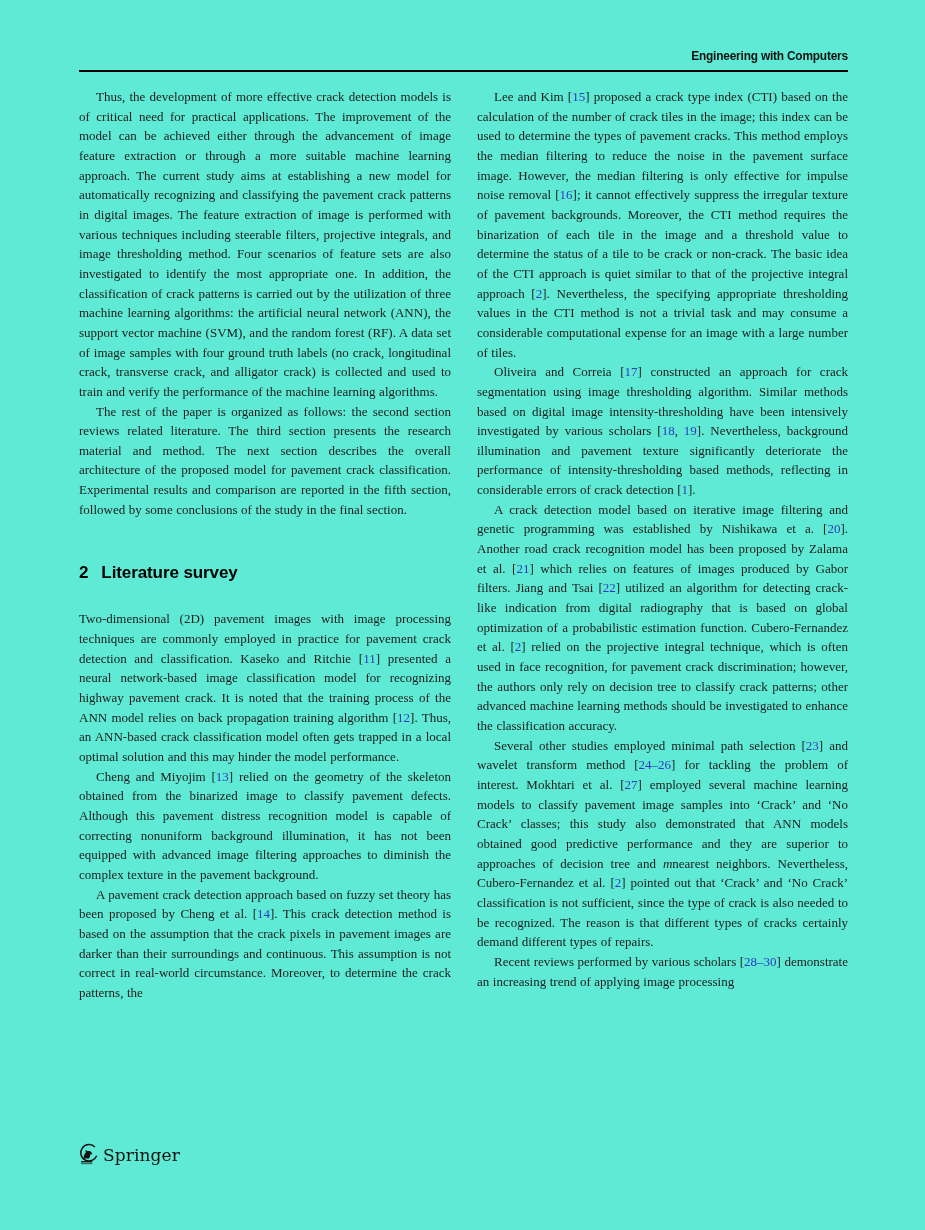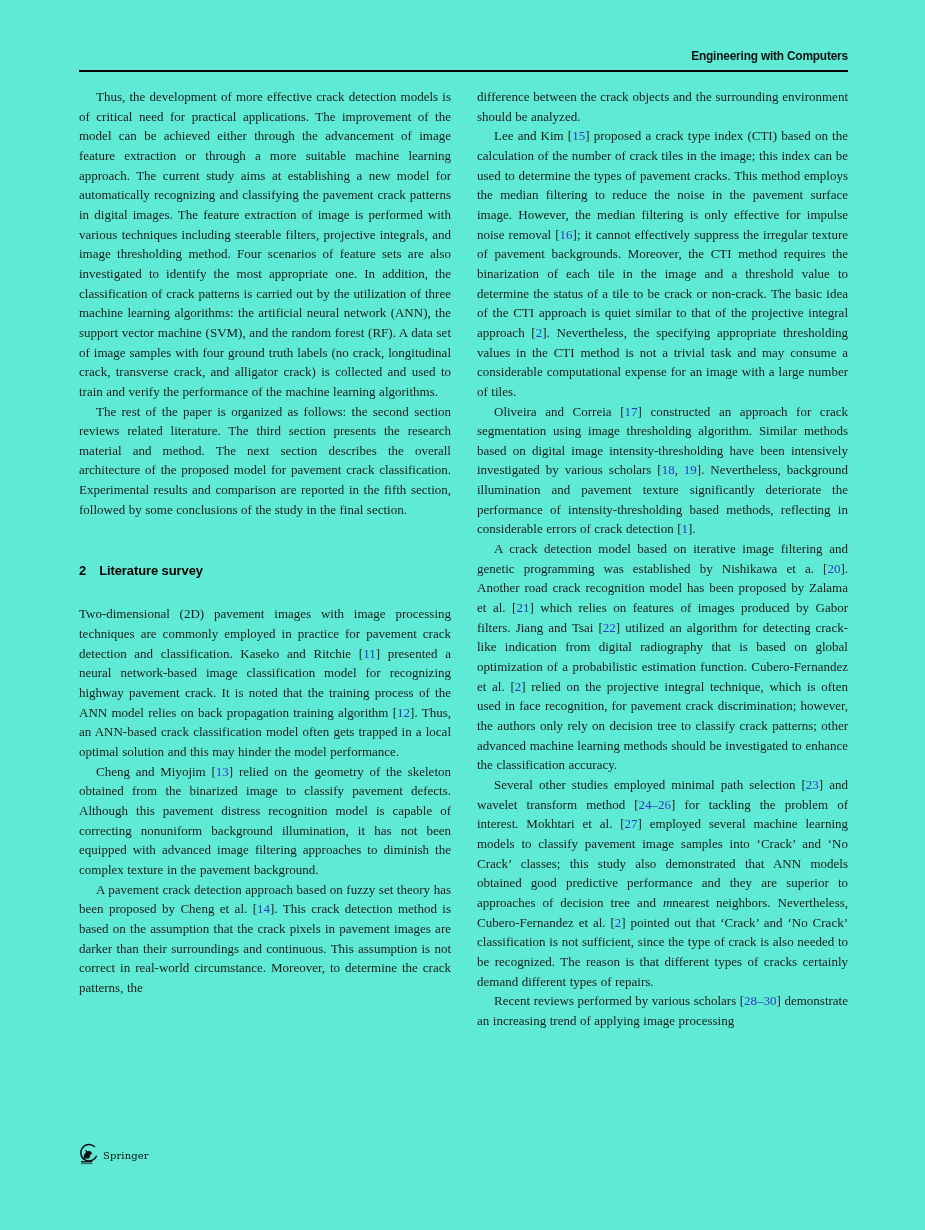--- a/index.html
+++ b/index.html
@@ -25,31 +25,31 @@
   .col p{
     margin:0;font-size:13px;line-height:19.65px;text-align:justify;
     text-indent:17px;word-spacing:0.02em;
   }
   .col p.noindent{text-indent:0;}
   .cite{color:var(--cite,#2b3ac2);font-family:Liberation Serif, serif;}
   .ital{font-style:italic;}
   h2.section{
     margin:44px 0 26px 0;
     font-family:"Liberation Sans","DejaVu Sans",sans-serif;
-    font-size:13px;font-weight:700;color:#000;letter-spacing:-0.1px;
+    font-size:17px;font-weight:700;color:#000;letter-spacing:-0.1px;
   }
   h2.section .hnum{margin-right:13px;}
   .footer{
     position:absolute;left:77px;top:1141px;height:28px;
     display:flex;align-items:center;gap:5px;
   }
   .slogo{display:inline-flex;align-items:center;}
   .sname{
     font-family:"DejaVu Serif","Liberation Serif",serif;
-    font-size:10px;color:#111;letter-spacing:0.1px;
+    font-size:17px;color:#111;letter-spacing:0.1px;
   }
 </style>
 </head>
 <body>
 
 <div class="page">
 
   <span class="journal">Engineering with Computers</span>
   <div class="header-rule"></div>
 
@@ -60,21 +60,20 @@
       <p><span>The rest of the paper is organized as follows: the second section reviews related literature. The third section presents the research material and method. The next section describes the overall architecture of the proposed model for pavement crack classification. Experimental results and comparison are reported in the fifth section, followed by some conclusions of the study in the final section.</span></p>
       <h2 class="section">
         <span class="hnum">2</span><span class="htitle">Literature survey</span>
       </h2>
       <p class="noindent"><span>Two-dimensional (2D) pavement images with image processing techniques are commonly employed in practice for pavement crack detection and classification. Kaseko and Ritchie [</span><span class="cite">11</span><span>] presented a neural network-based image classification model for recognizing highway pavement crack. It is noted that the training process of the ANN model relies on back propagation training algorithm [</span><span class="cite">12</span><span>]. Thus, an ANN-based crack classification model often gets trapped in a local optimal solution and this may hinder the model performance.</span></p>
       <p><span>Cheng and Miyojim [</span><span class="cite">13</span><span>] relied on the geometry of the skeleton obtained from the binarized image to classify pavement defects. Although this pavement distress recognition model is capable of correcting nonuniform background illumination, it has not been equipped with advanced image filtering approaches to diminish the complex texture in the pavement background.</span></p>
       <p><span>A pavement crack detection approach based on fuzzy set theory has been proposed by Cheng et al. [</span><span class="cite">14</span><span>]. This crack detection method is based on the assumption that the crack pixels in pavement images are darker than their surroundings and continuous. This assumption is not correct in real-world circumstance. Moreover, to determine the crack patterns, the</span></p>
     </div>
 
     <div class="col col-right">
-      <p class="noindent"><span>difference between the crack objects and the surrounding environment should be analyzed.</span></p>
       <p><span>Lee and Kim [</span><span class="cite">15</span><span>] proposed a crack type index (CTI) based on the calculation of the number of crack tiles in the image; this index can be used to determine the types of pavement cracks. This method employs the median filtering to reduce the noise in the pavement surface image. However, the median filtering is only effective for impulse noise removal [</span><span class="cite">16</span><span>]; it cannot effectively suppress the irregular texture of pavement backgrounds. Moreover, the CTI method requires the binarization of each tile in the image and a threshold value to determine the status of a tile to be crack or non-crack. The basic idea of the CTI approach is quiet similar to that of the projective integral approach [</span><span class="cite">2</span><span>]. Nevertheless, the specifying appropriate thresholding values in the CTI method is not a trivial task and may consume a considerable computational expense for an image with a large number of tiles.</span></p>
       <p><span>Oliveira and Correia [</span><span class="cite">17</span><span>] constructed an approach for crack segmentation using image thresholding algorithm. Similar methods based on digital image intensity-thresholding have been intensively investigated by various scholars [</span><span class="cite">18</span><span>, </span><span class="cite">19</span><span>]. Nevertheless, background illumination and pavement texture significantly deteriorate the performance of intensity-thresholding based methods, reflecting in considerable errors of crack detection [</span><span class="cite">1</span><span>].</span></p>
       <p><span>A crack detection model based on iterative image filtering and genetic programming was established by Nishikawa et a. [</span><span class="cite">20</span><span>]. Another road crack recognition model has been proposed by Zalama et al. [</span><span class="cite">21</span><span>] which relies on features of images produced by Gabor filters. Jiang and Tsai [</span><span class="cite">22</span><span>] utilized an algorithm for detecting crack-like indication from digital radiography that is based on global optimization of a probabilistic estimation function. Cubero-Fernandez et al. [</span><span class="cite">2</span><span>] relied on the projective integral technique, which is often used in face recognition, for pavement crack discrimination; however, the authors only rely on decision tree to classify crack patterns; other advanced machine learning methods should be investigated to enhance the classification accuracy.</span></p>
       <p><span>Several other studies employed minimal path selection [</span><span class="cite">23</span><span>] and wavelet transform method [</span><span class="cite">24–26</span><span>] for tackling the problem of interest. Mokhtari et al. [</span><span class="cite">27</span><span>] employed several machine learning models to classify pavement image samples into ‘Crack’ and ‘No Crack’ classes; this study also demonstrated that ANN models obtained good predictive performance and they are superior to approaches of decision tree and </span><span class="ital">m</span><span>nearest neighbors. Nevertheless, Cubero-Fernandez et al. [</span><span class="cite">2</span><span>] pointed out that ‘Crack’ and ‘No Crack’ classification is not sufficient, since the type of crack is also needed to be recognized. The reason is that different types of cracks certainly demand different types of repairs.</span></p>
       <p><span>Recent reviews performed by various scholars [</span><span class="cite">28–30</span><span>] demonstrate an increasing trend of applying image processing</span></p>
     </div>
 
   </div>
 
   <div class="footer">

